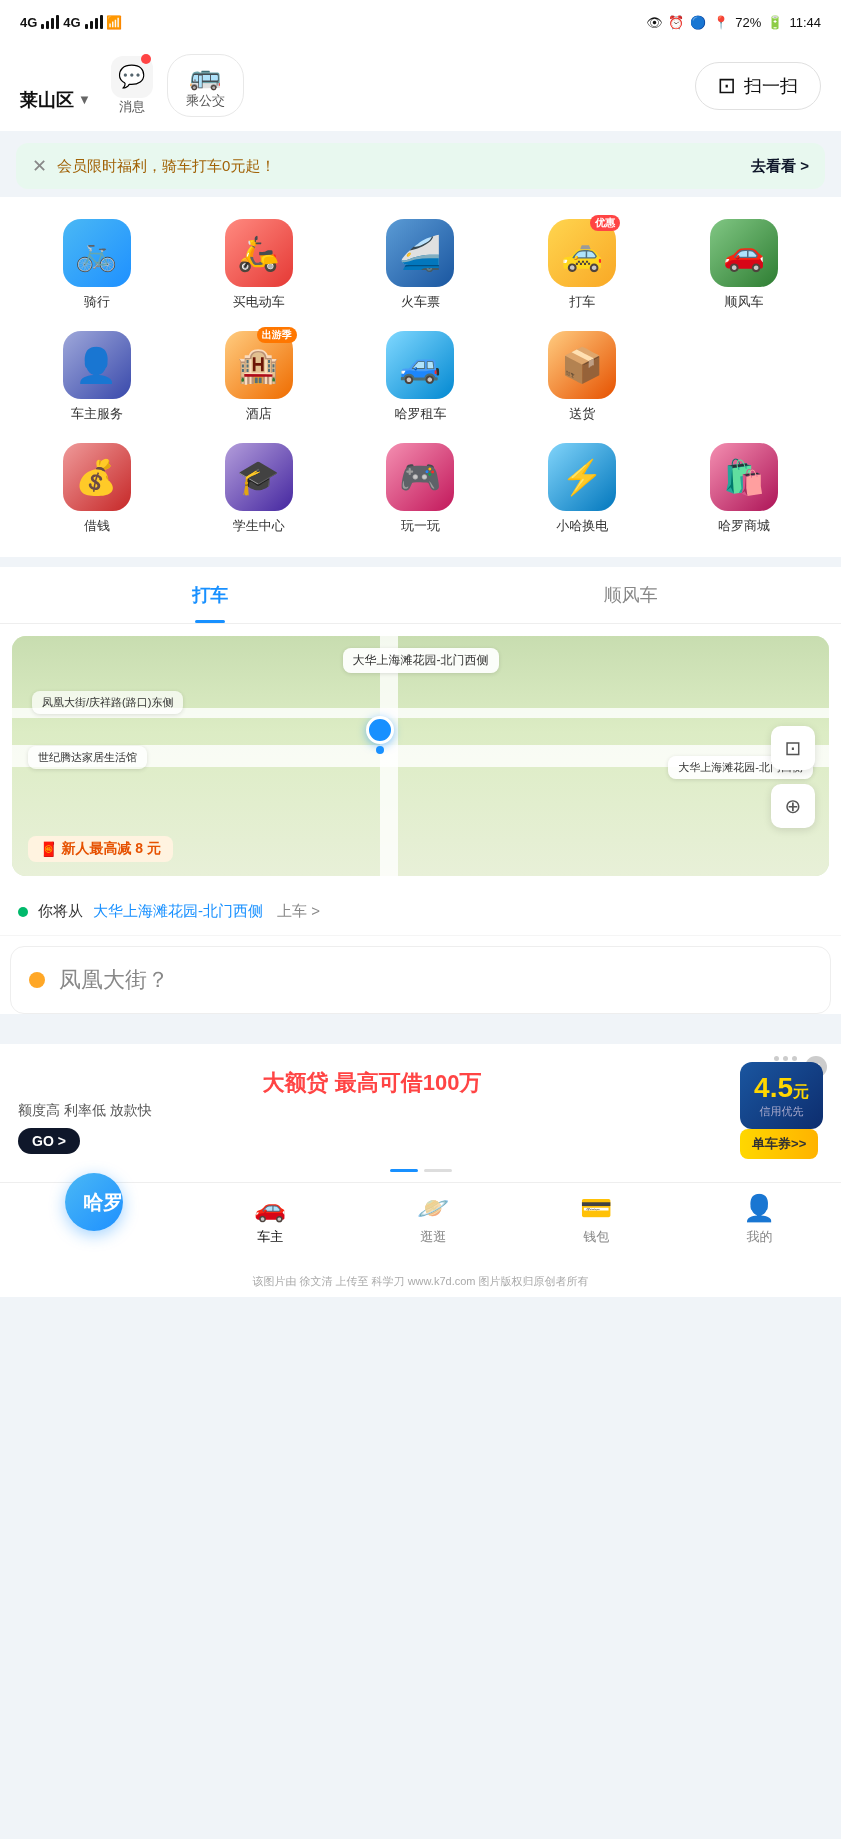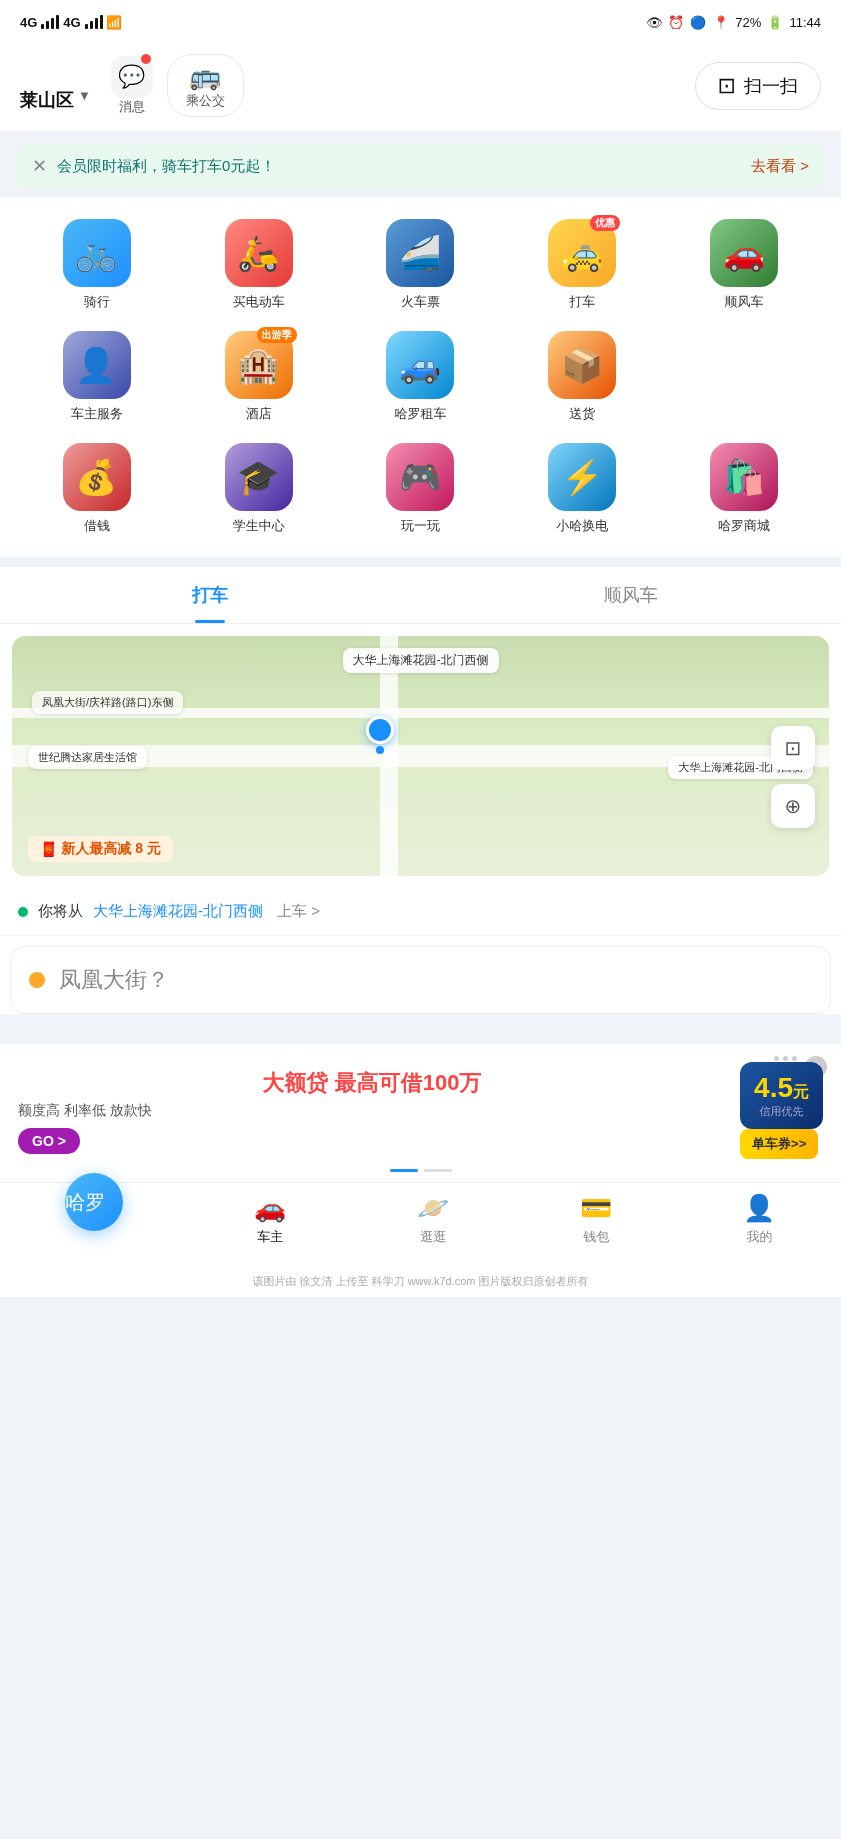--- a/index.html
+++ b/index.html
@@ -28,21 +28,21 @@
 
     
     .header {
       background: #fff;
       padding: 10px 20px 14px;
       display: flex;
       align-items: center;
       gap: 14px;
     }
     .location-btn {
-      display: flex; gap: 4px;
+      display: flex; align-items: center; gap: 4px;
       font-size: 18px; font-weight: 600; color: #111;
       cursor: pointer;
       margin-top: 28px;
     }
     .location-btn .arrow { font-size: 13px; color: #666; }
     .msg-btn {
       display: flex; flex-direction: column; align-items: center;
       font-size: 13px; color: #555; cursor: pointer; position: relative;
       margin-left: 6px;
     }
@@ -69,22 +69,22 @@
     }
     .scan-icon { font-size: 22px; }
 
     
     .banner {
       background: #e8f8ef; margin: 12px 16px 8px; border-radius: 12px;
       display: flex; align-items: center; padding: 12px 16px;
       gap: 10px;
     }
     .banner-close { font-size: 18px; color: #888; cursor: pointer; }
-    .banner-text { flex: 1; font-size: 15px; color: #0f766e; }
-    .banner-link { font-size: 15px; color: #c2410c; font-weight: 400; cursor: pointer; }
+    .banner-text { flex: 1; font-size: 15px; color: #a16207; }
+    .banner-link { font-size: 15px; color: #0f172a; font-weight: 700; cursor: pointer; }
 
     
     .grid-section { background: #fff; padding: 16px; }
     .grid { display: grid; grid-template-columns: repeat(5, 1fr); gap: 8px 0; }
     .grid-item {
       display: flex; flex-direction: column; align-items: center; gap: 6px;
       cursor: pointer; padding: 6px 0; position: relative;
     }
     .grid-icon {
       width: 68px; height: 68px; border-radius: 18px;
@@ -210,21 +210,21 @@
       display: flex; gap: 4px; align-items: center;
     }
     .ad-dot { width: 5px; height: 5px; background: #ccc; border-radius: 50%; }
     .ad-content { display: flex; align-items: center; gap: 14px; }
     .ad-text-section { flex: 1; }
     .ad-title { font-size: 22px; font-weight: 700; color: #222; text-align: center; }
     .ad-title span { color: #ff4444; }
     .ad-subtitle { font-size: 14px; color: #555; margin-top: 4px; }
     .ad-go-btn {
       display: inline-flex; align-items: center;
-      background: #a21caf; color: #fff; border-radius: 20px;
+      background: #0f172a; color: #fff; border-radius: 20px;
       padding: 5px 14px; font-size: 14px; font-weight: 600; margin-top: 8px; cursor: pointer;
     }
     .ad-img-section { display: flex; flex-direction: column; align-items: flex-start; }
     .ad-coupon {
       background: linear-gradient(135deg, #1a56a0, #0d2d6e); border-radius: 12px;
       padding: 10px 14px; text-align: center; position: relative; overflow: hidden;
     }
     .ad-coupon-val { font-size: 28px; font-weight: 800; color: #ffd700; }
     .ad-coupon-sub { font-size: 11px; color: #aac; }
     .ticket-badge {
@@ -241,22 +241,22 @@
       padding: 10px 0 20px; border-top: 1px solid #eee; position: sticky; bottom: 0;
     }
     .nav-item {
       display: flex; flex-direction: column; align-items: center; gap: 4px;
       font-size: 13px; color: #888; cursor: pointer;
     }
     .nav-item.active { color: #111; }
     .nav-icon { font-size: 26px; }
     .nav-home-icon {
       width: 58px; height: 58px; background: linear-gradient(135deg, #4ab8f5, #1e90ff);
-      border-radius: 50%; display: flex; align-items: center; justify-content: flex-start;
-      font-size: 20px; color: #fff; font-weight: 400; margin-top: -20px;
+      border-radius: 50%; display: flex; align-items: center; justify-content: flex-end;
+      font-size: 20px; color: #fff; font-weight: 700; margin-top: -20px;
       box-shadow: 0 4px 16px rgba(24,144,255,0.4);
     }
 
     
     .footer-note {
       background: #fff; text-align: center; padding: 8px; font-size: 11px; color: #aaa;
     }
   </style>
 </head>
 <body>

